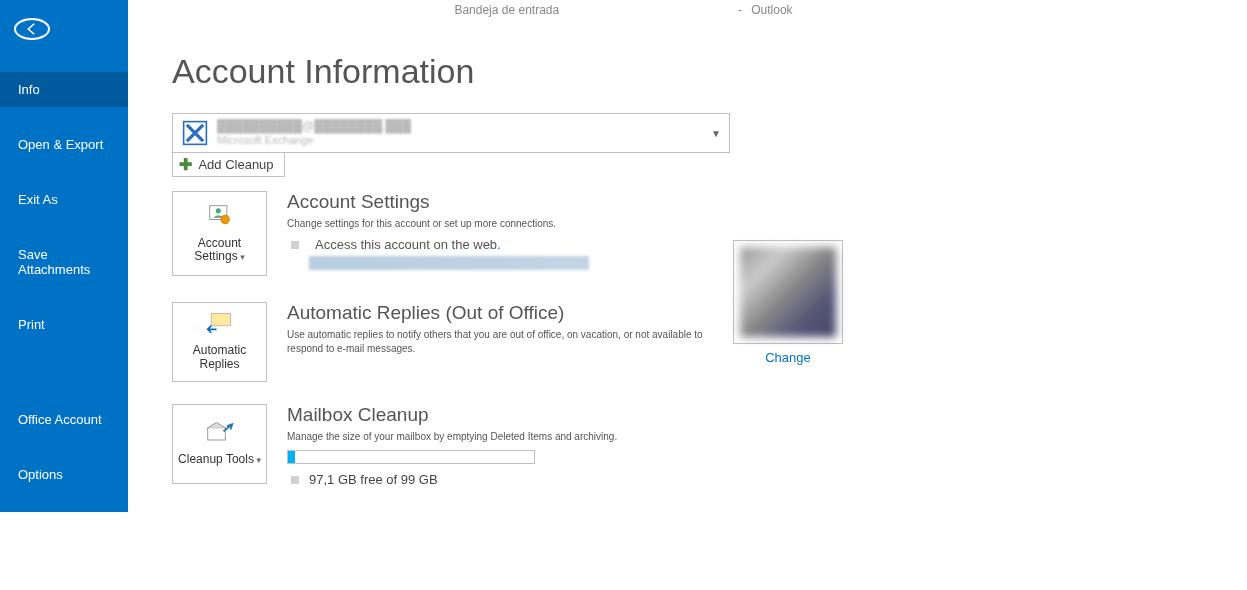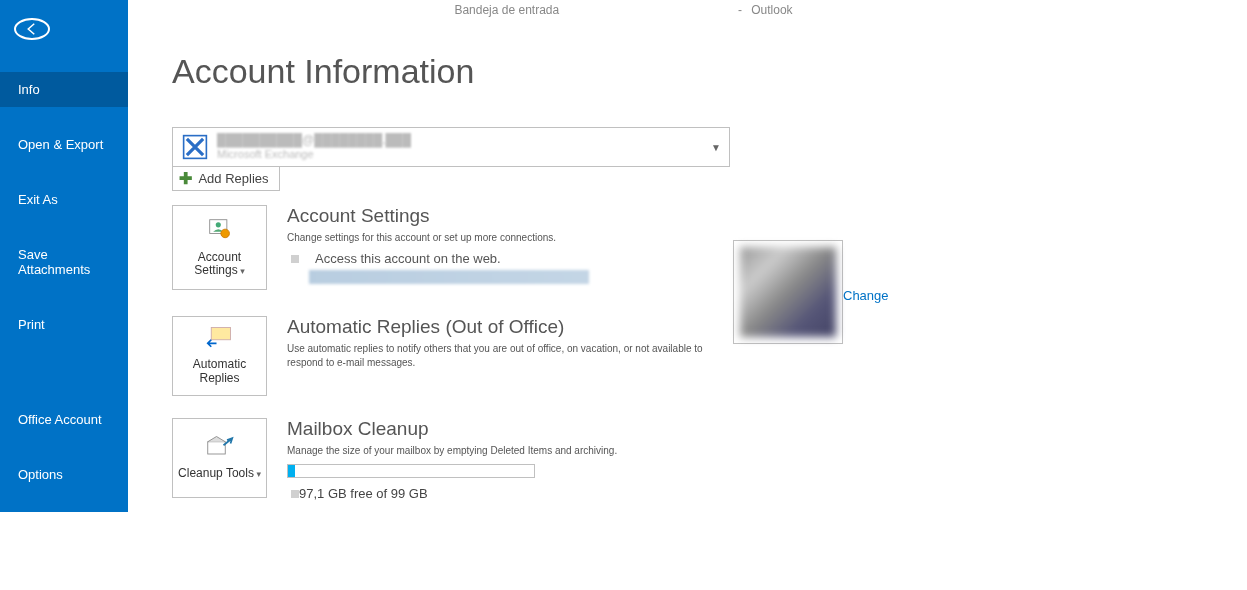--- a/index.html
+++ b/index.html
@@ -7,46 +7,46 @@
 .app { display:flex; width:1247px; height:512px; overflow:hidden; position:relative; }
 .titlebar { position:absolute; top:0; left:0; right:0; height:20px; text-align:center; font-size:12px; color:#888; line-height:20px; }
 .titlebar span { margin:0 3px; }
 .sidebar { width:128px; background:#0072c6; color:#fff; display:flex; flex-direction:column; height:100%;gap:20px; }
 .back-btn { width:36px; height:36px; border:2px solid #fff; border-radius:50%; margin:18px 0 12px 14px; display:flex; align-items:center; justify-content:center; cursor:pointer; }
 .back-btn svg { width:18px; height:18px; }
 .nav-item { padding:10px 18px; font-size:13px; cursor:pointer; }
 .nav-item.selected { background:#005a9e; }
 .nav-sep { height:1px; background:rgba(255,255,255,0.4); margin:10px 16px; }
 .main { flex:1; padding:22px 44px; overflow:auto; }
-.page-title { font-size:34px; font-weight:300; color:#555; margin-bottom:36px; margin-top:30px; }
+.page-title { font-size:34px; font-weight:300; color:#555; margin-bottom:22px; margin-top:30px; }
 .account-selector { width:558px; height:40px; border:1px solid #c0c0c0; display:flex; align-items:center; padding:0 8px; position:relative; cursor:pointer; }
 .account-selector .ex-icon { width:28px; height:28px; margin-right:8px; display:flex; align-items:center; justify-content:center; }
 .account-selector .ex-icon svg { width:26px; height:26px; }
 .account-selector .acct-text { display:flex; flex-direction:column; line-height:1.1; flex:1; color:#bbb; filter:blur(1px); }
 .account-selector .caret { color:#666; font-size:10px; }
 .add-account-btn { border:1px solid #c0c0c0; border-top:none; padding:2px 10px 2px 6px; display:inline-flex; align-items:center; gap:6px; cursor:pointer; font-size:13px; color:#444; background:#fff; }
 .add-account-btn .plus { color:#4a8a3a; font-weight:bold; font-size:16px; }
 .section { display:flex; margin-top:14px; }
 .section-btn { width:95px; height:85px; border:1px solid #c0c0c0; display:flex; flex-direction:column; align-items:center; justify-content:center; gap:4px; font-size:12px; color:#333; cursor:pointer; text-align:center; line-height:1.1; padding:6px 4px; }
 .section-btn.sm { height:80px; }
 .section-btn .ico { font-size:22px; }
 .section-btn .lbl { }
 .section-body { margin-left:20px; flex:1; }
 .section-body h2 { font-size:19px; font-weight:400; color:#555; margin-bottom:4px; }
 .section-body p { font-size:10px; color:#555; line-height:1.4; max-width:420px; }
 .bullet { display:flex; align-items:flex-start; gap:16px; margin-top:6px; font-size:13px; color:#555; }
 .bullet .sq { width:8px; height:8px; background:#d0d0d0; margin-top:4px; margin-left:4px; flex-shrink:0; }
 .web-link { color:#aaa; filter:blur(1.5px); margin-left:22px; margin-top:4px; font-size:13px; width:280px; height:14px; background:linear-gradient(90deg,#b8cde0,#c3d5e5); }
-.photo-box { position:absolute; left:605px; top:240px; display:flex; flex-direction:row; align-items:center; }
+.photo-box { position:absolute; left:605px; top:240px; display:flex; flex-direction:column; align-items:center; }
 .photo { width:110px; height:104px; border:1px solid #c0c0c0; padding:6px; background:#fff; }
 .photo-inner { width:100%; height:100%; background:linear-gradient(135deg,#999 0%,#ccc 25%,#888 50%,#557 75%,#446 100%); filter:blur(4px); }
 .photo-change { color:#0072c6; font-size:13px; margin-top:6px; cursor:pointer; }
 .progress { width:248px; height:14px; border:1px solid #c0c0c0; margin-top:6px; position:relative; background:#fff; }
 .progress-fill { height:100%; width:3%; background:#00b0f0; }
-.storage-line { display:flex; align-items:center; margin-top:8px; }
+.storage-line { display:flex; align-items:center; gap:10px; margin-top:8px; }
 .storage-line .sq { width:8px; height:8px; background:#d0d0d0; margin-left:4px; }
 .caret-sm::after { content:" \25BE"; font-size:9px; color:#666; }
 </style>
 </head>
 <body>
 
 <div class="app">
   <div class="titlebar">
     <span>Bandeja de entrada</span>
     <span style="display:inline-block;width:160px;"></span>
@@ -82,21 +82,21 @@
           </svg>
       </span>
       <span class="acct-text">
         <span style="font-size:12px;">██████████@████████.███</span>
         <span style="font-size:11px;">Microsoft Exchange</span>
       </span>
       <span class="caret">▼</span>
     </div>
     <button class="add-account-btn">
       <span class="plus">✚</span>
-      <span>Add Replies</span>
+      <span>Add Cleanup</span>
     </button>
 
     
     <div class="section">
       <div class="section-btn">
         <span class="ico">
           <svg width="28" height="24" viewBox="0 0 32 28">
               <rect x="4" y="2" width="20" height="16" fill="#fff" stroke="#888"></rect>
               <circle cx="14" cy="8" r="3" fill="#4a7"></circle>
               <path d="M8 16 Q14 10 20 16" fill="#5a7"></path>

